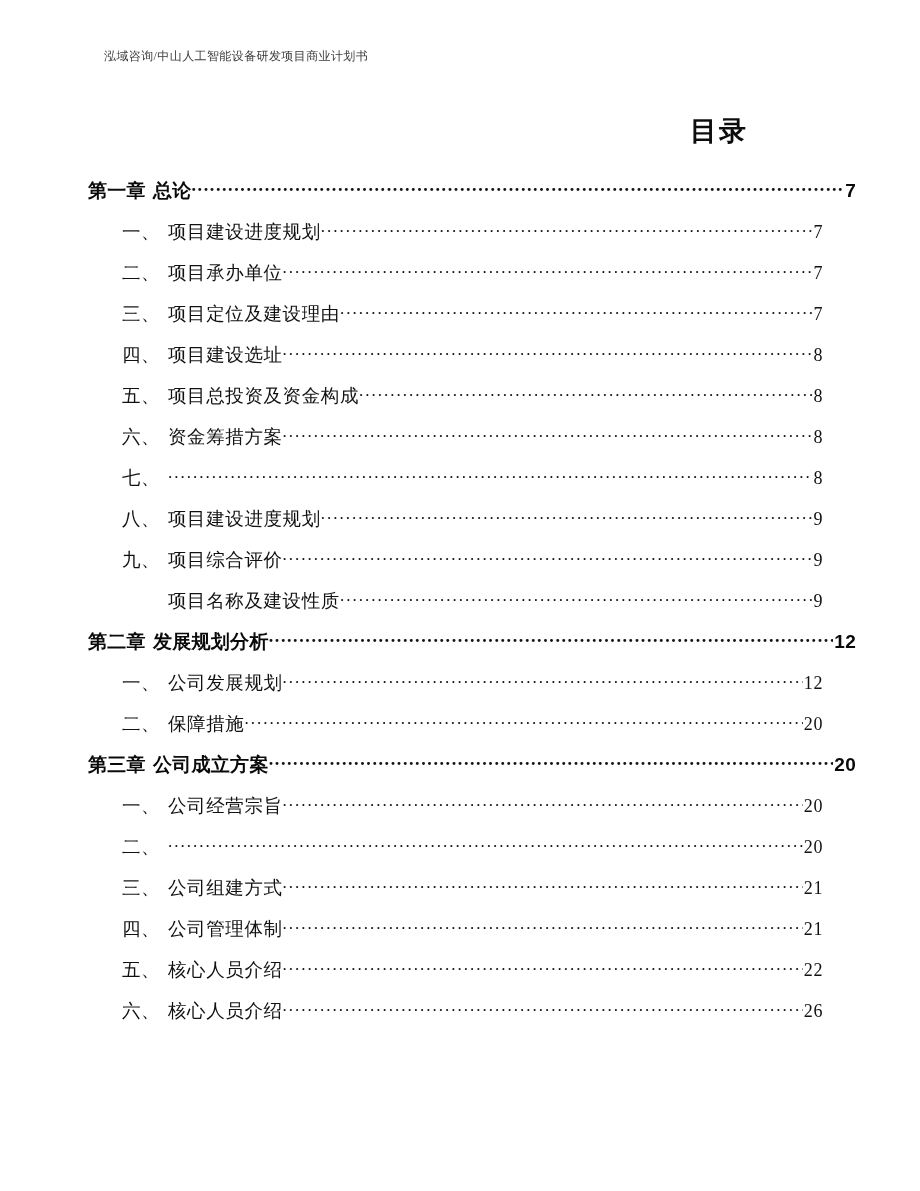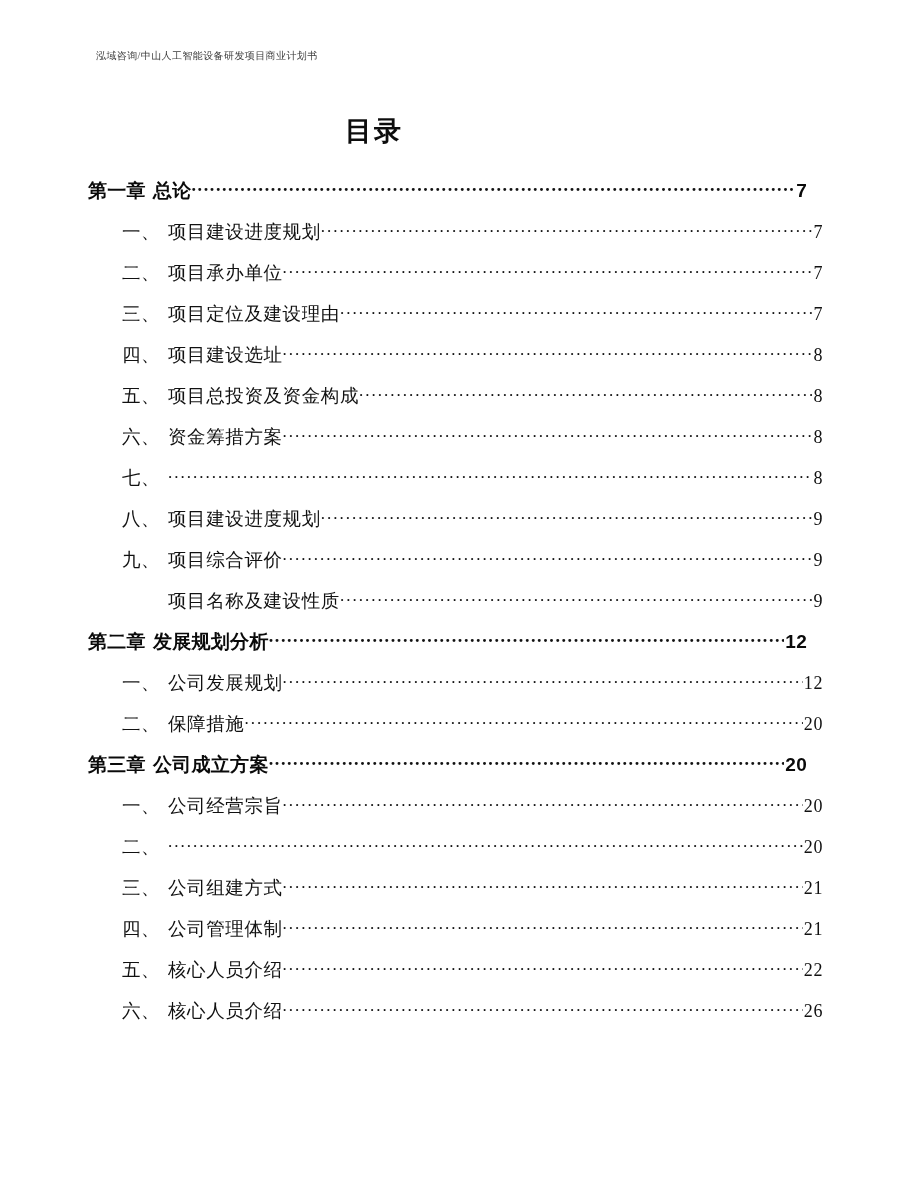--- a/index.html
+++ b/index.html
@@ -20,36 +20,36 @@
     width: 920px;
     height: 1191px;
     position: relative;
     box-sizing: border-box;
   }
 
   
   .doc-header {
     position: absolute;
     top: 46px;
-    left: 96px;
-    font-family: "Liberation Serif", "DejaVu Serif", serif;
-    font-size: 10px;
+    left: 104px;
+    font-family: "Liberation Serif", "DejaVu Serif", serif;
+    font-size: 12px;
     line-height: 20px;
     color: #3b3b3b;
     letter-spacing: 0.4px;
     white-space: nowrap;
   }
 
   
   .toc-title {
     position: absolute;
     top: 113px;
     left: 0;
     width: 748px;
-    text-align: center;
+    text-align: right;
     font-family: Liberation Serif, serif;
     font-weight: bold;
     font-size: 27px;
     line-height: 36px;
     letter-spacing: 2px;
     color: #0d0d0d;
   }
 
   
   .toc {
@@ -63,21 +63,21 @@
     display: flex;
     align-items: baseline;
     width: 100%;
     box-sizing: border-box;
     white-space: nowrap;
   }
 
   
   .toc-entry.level-1 {
     padding-left: 88px;
-    padding-right: 113px;
+    padding-right: 64px;
     height: 41px;
     font-family: "Liberation Sans", "DejaVu Sans", sans-serif;
     font-weight: bold;
     font-size: 19px;
     color: #0a0a0a;
     letter-spacing: 0.3px;
   }
 
   
   .toc-entry.level-2 {

